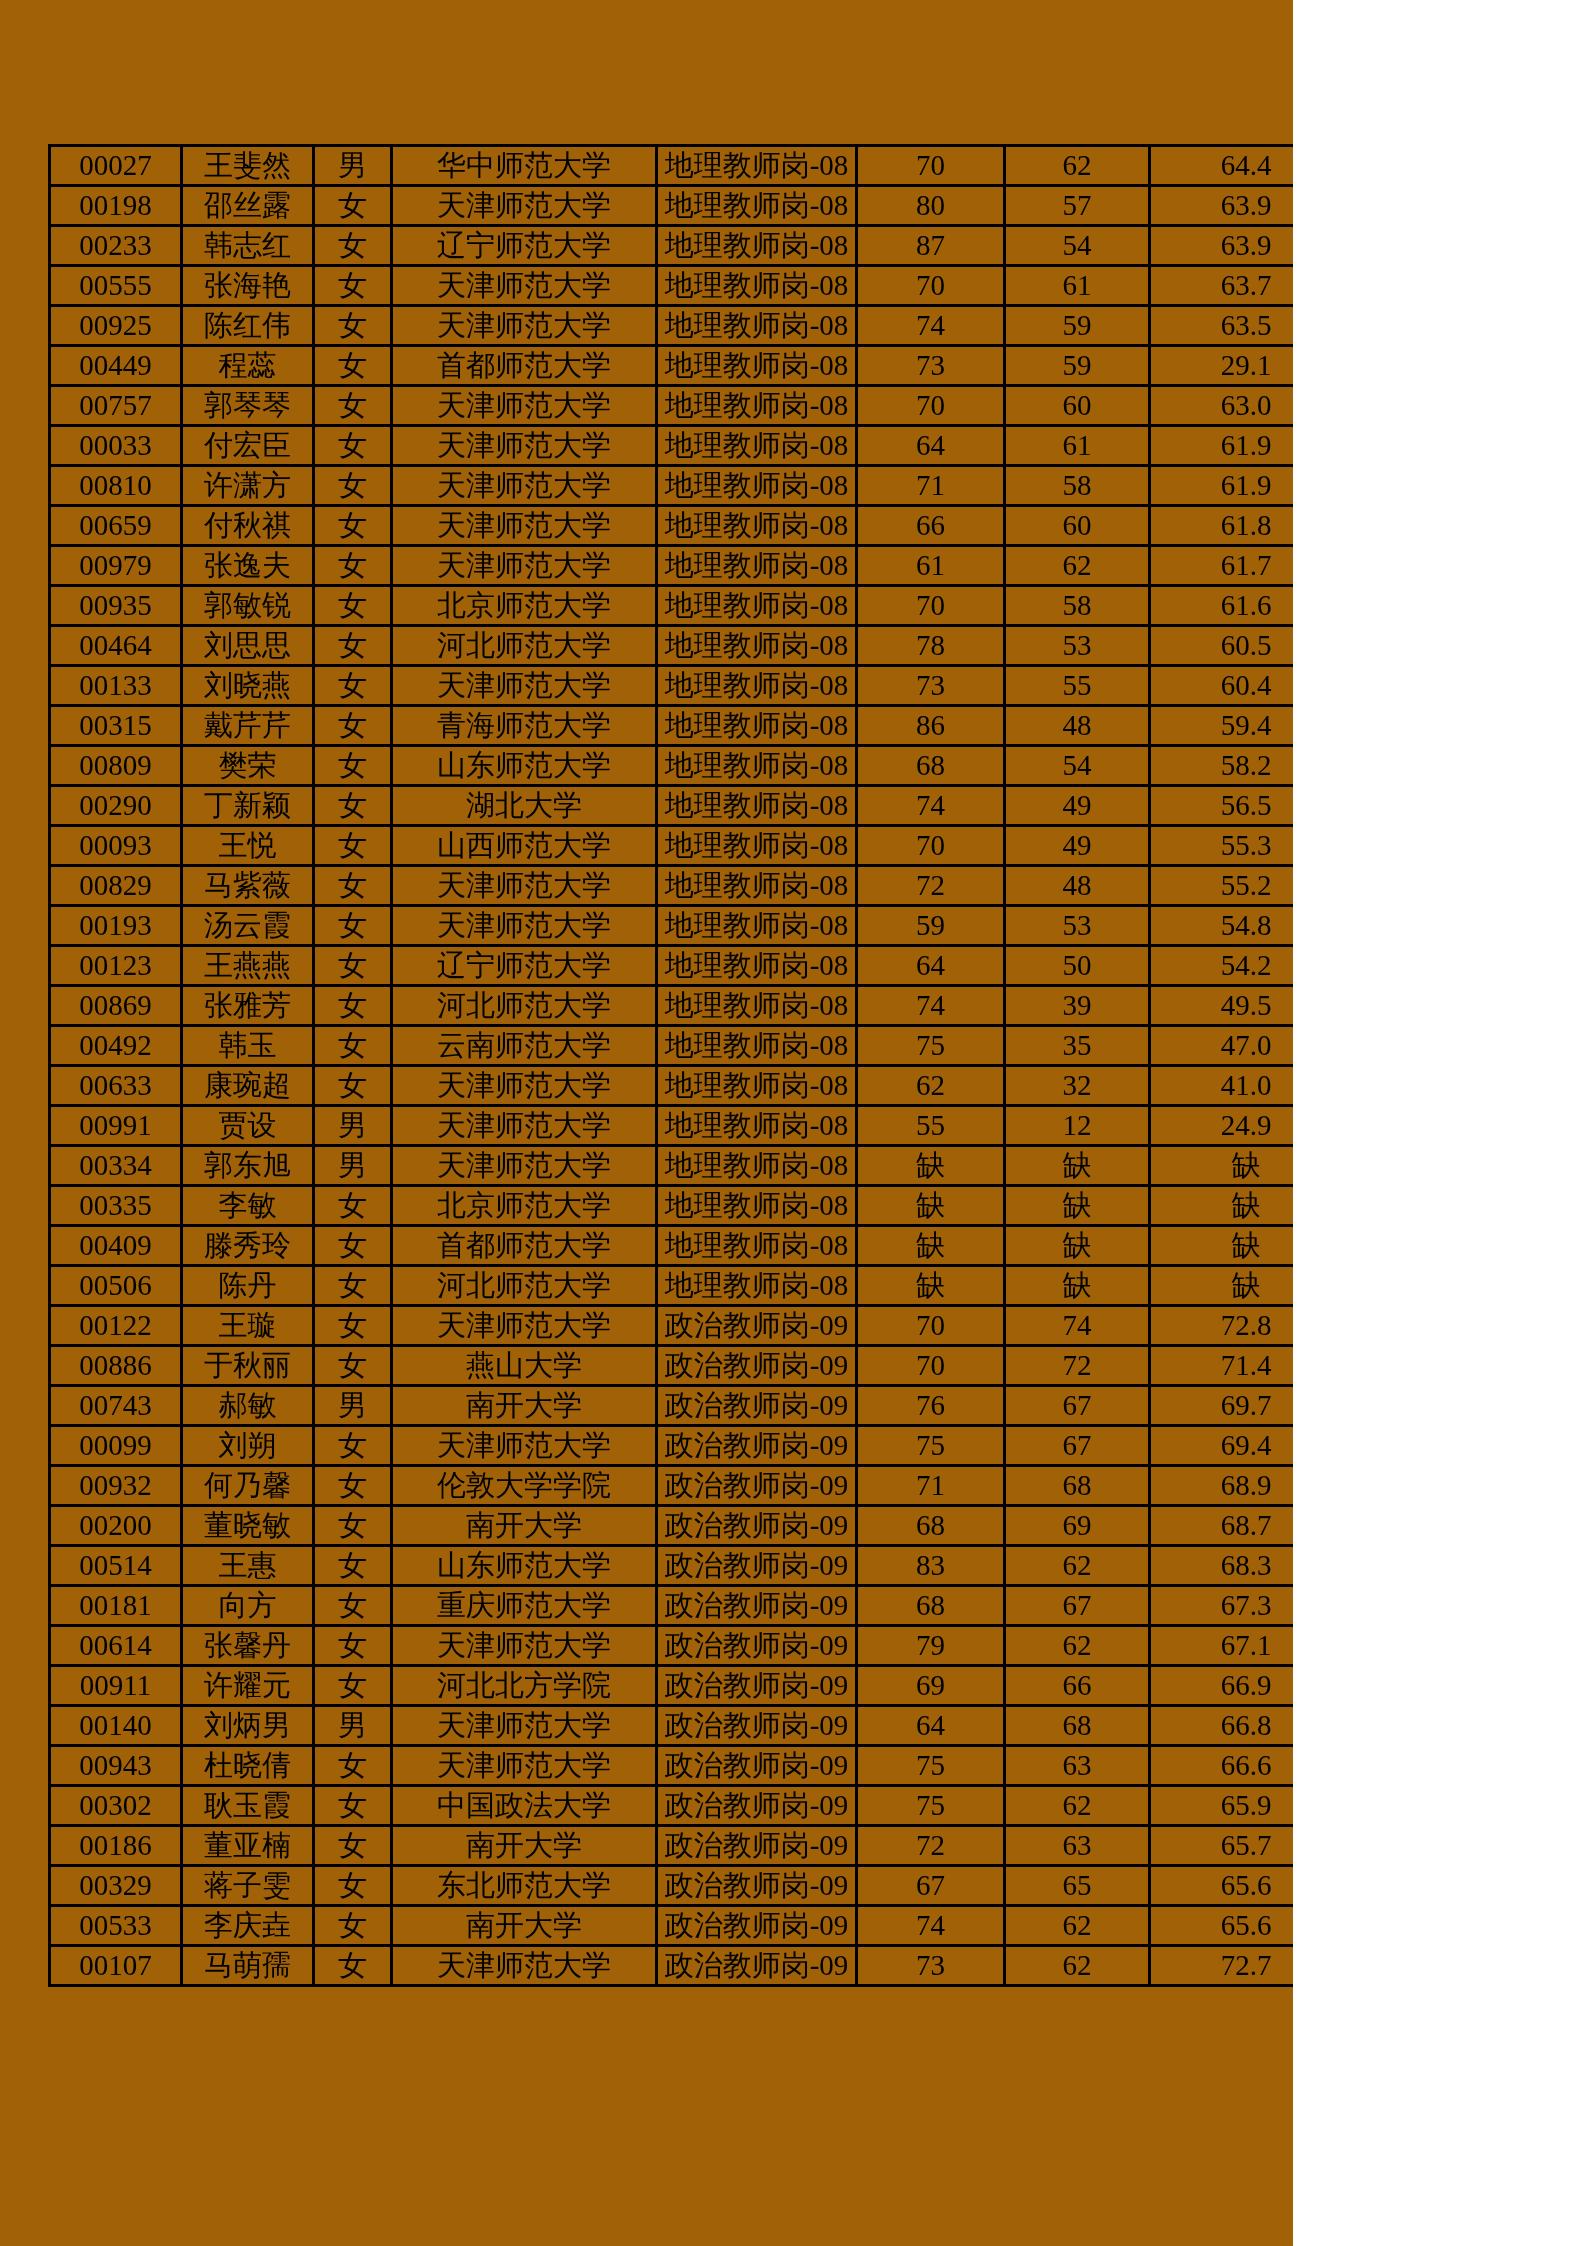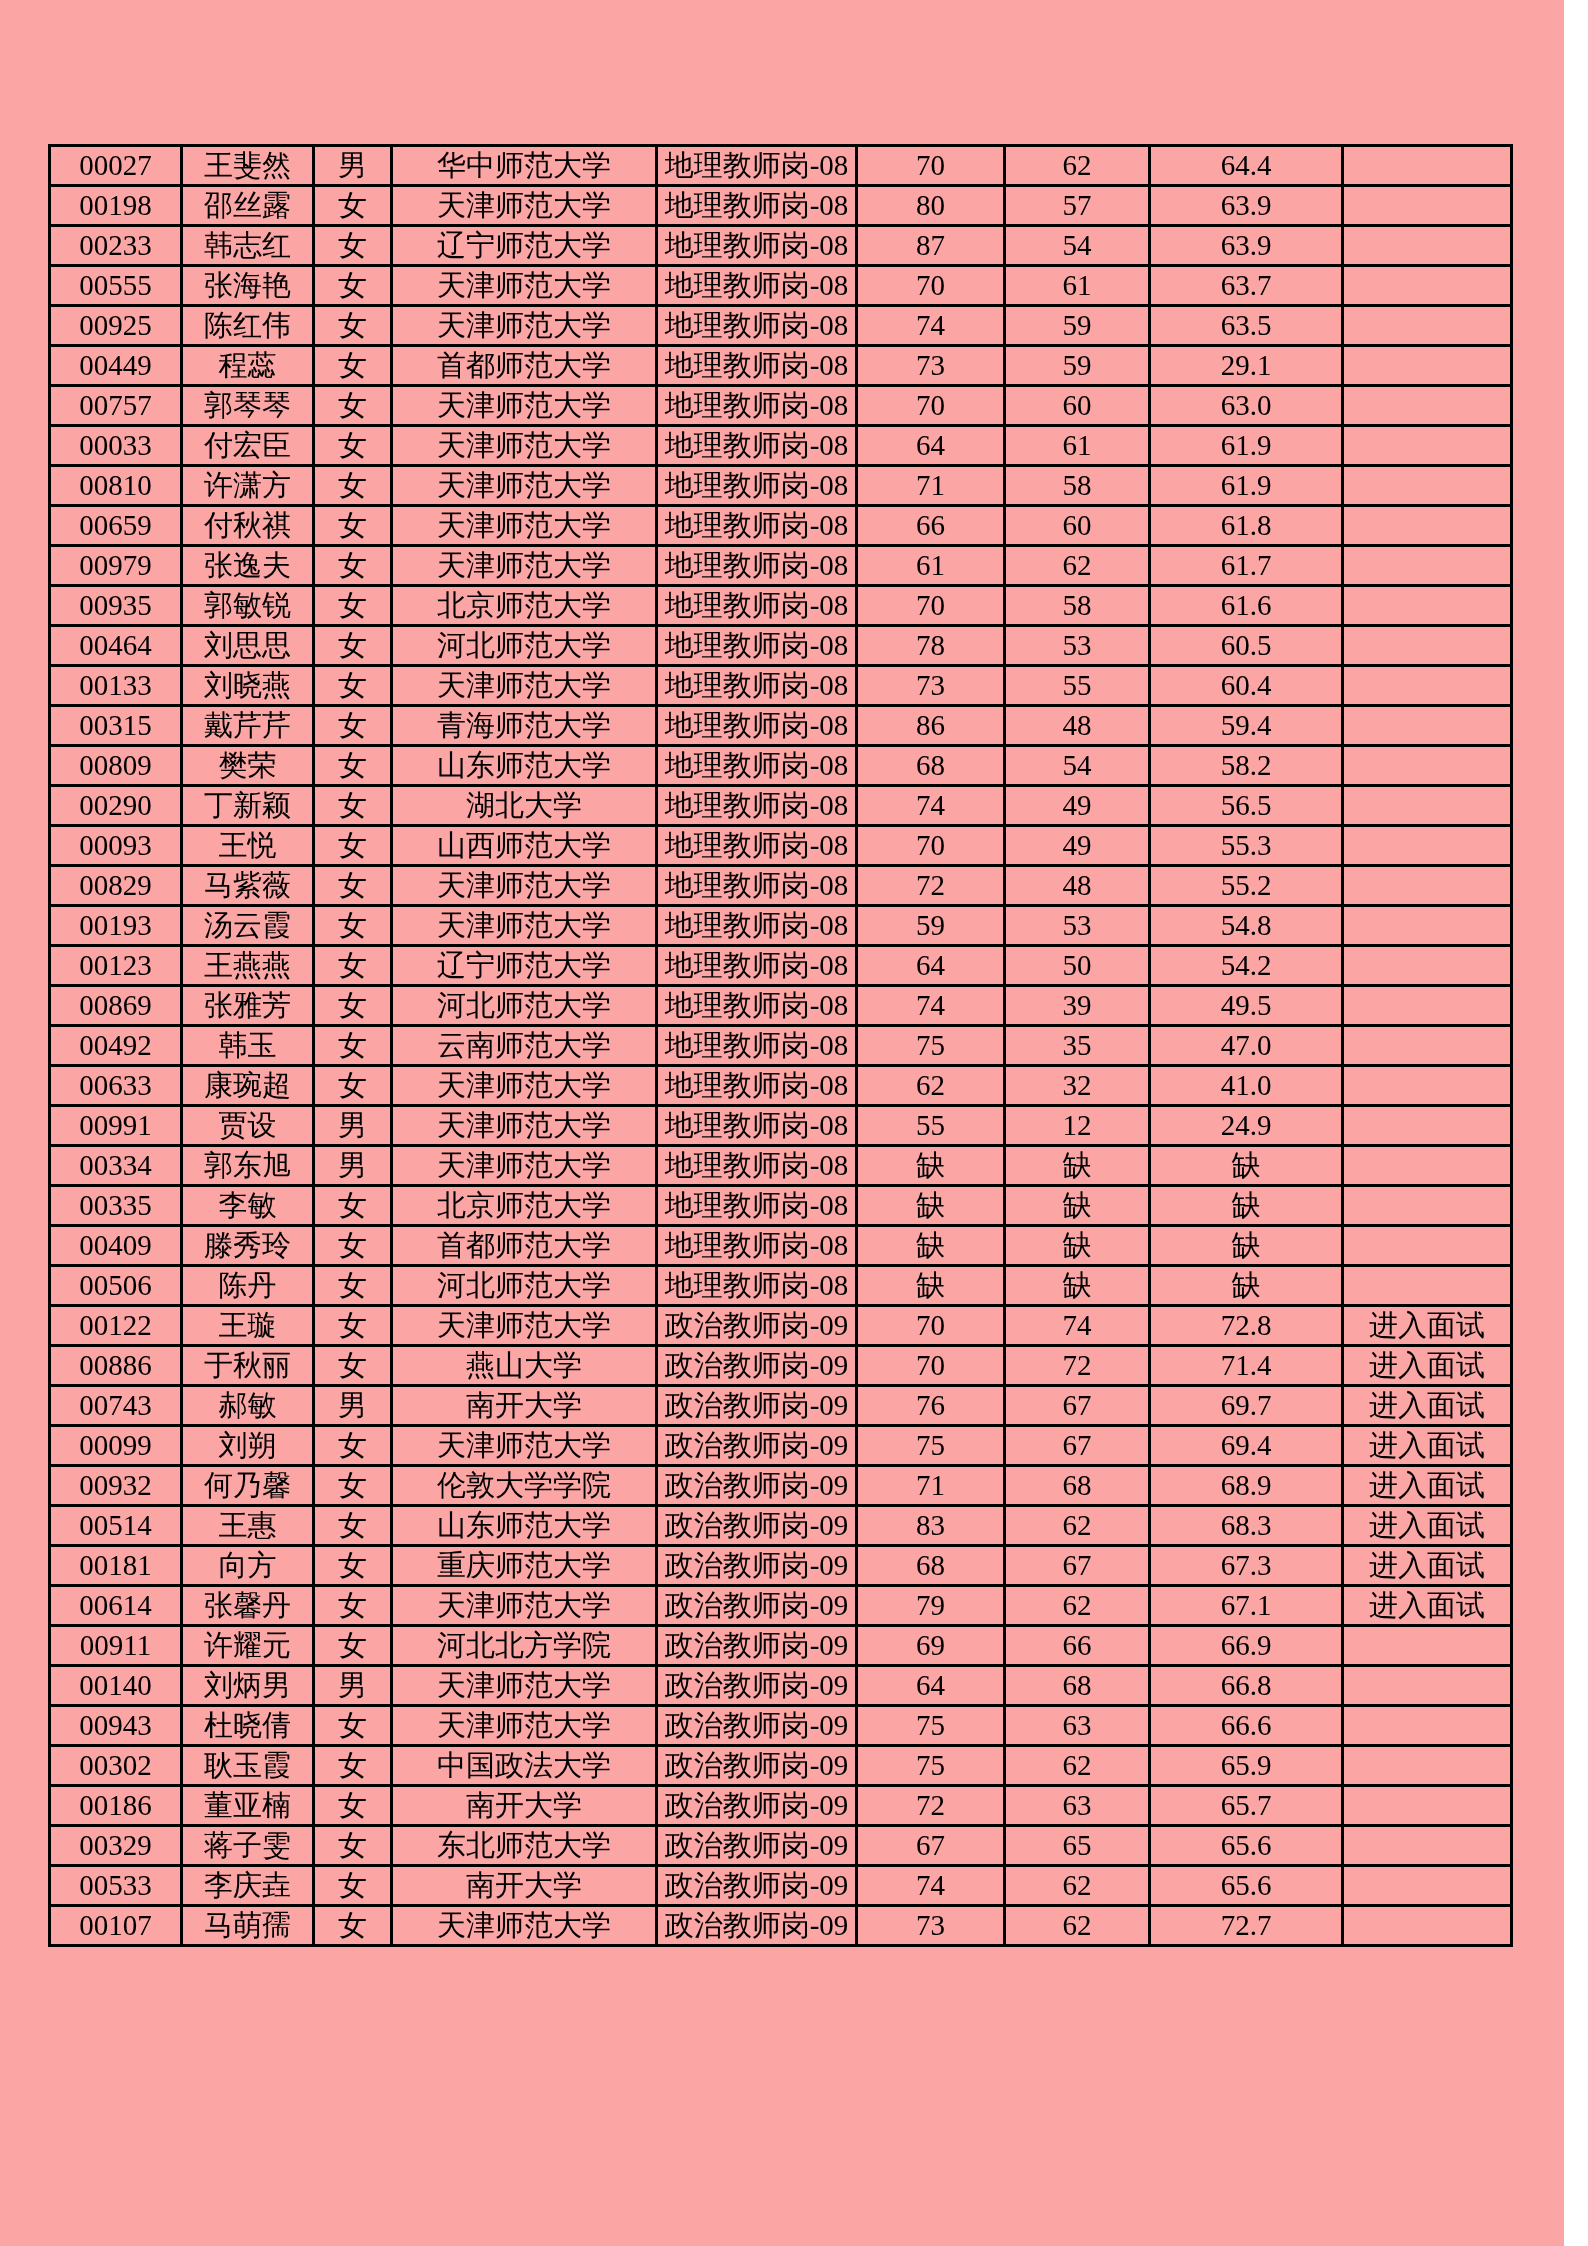--- a/index.html
+++ b/index.html
@@ -2,23 +2,23 @@
 <html><head>
 <meta charset="utf-8">
 <style>
   html, body {
     margin: 0;
     padding: 0;
     background: #ffffff;
   }
   .page {
     position: relative;
-    width: 1564px;
+    width: 1293px;
     height: 2246px;
-    background: #fca5a5;
+    background: #a16207;
     overflow: hidden;
     font-family: "Liberation Serif", "DejaVu Serif", serif;
     color: #000000;
   }
   table.results {
     position: absolute;
     left: 48px;
     top: 144px;
     width: 1462px;
     border-collapse: collapse;
@@ -423,20 +423,31 @@
           <td>何乃馨</td>
           <td>女</td>
           <td>伦敦大学学院</td>
           <td>政治教师岗-09</td>
           <td>71</td>
           <td>68</td>
           <td>68.9</td>
           <td>进入面试</td>
         </tr>
         <tr>
+          <td>00200</td>
+          <td>董晓敏</td>
+          <td>女</td>
+          <td>南开大学</td>
+          <td>政治教师岗-09</td>
+          <td>68</td>
+          <td>69</td>
+          <td>68.7</td>
+          <td>进入面试</td>
+        </tr>
+        <tr>
           <td>00514</td>
           <td>王惠</td>
           <td>女</td>
           <td>山东师范大学</td>
           <td>政治教师岗-09</td>
           <td>83</td>
           <td>62</td>
           <td>68.3</td>
           <td>进入面试</td>
         </tr>

